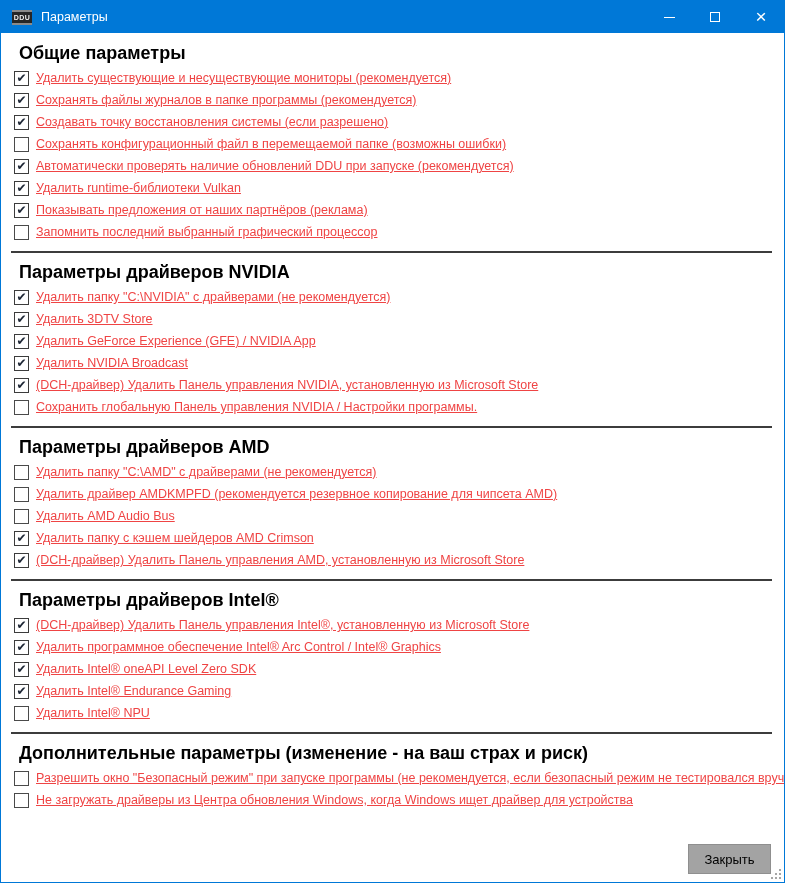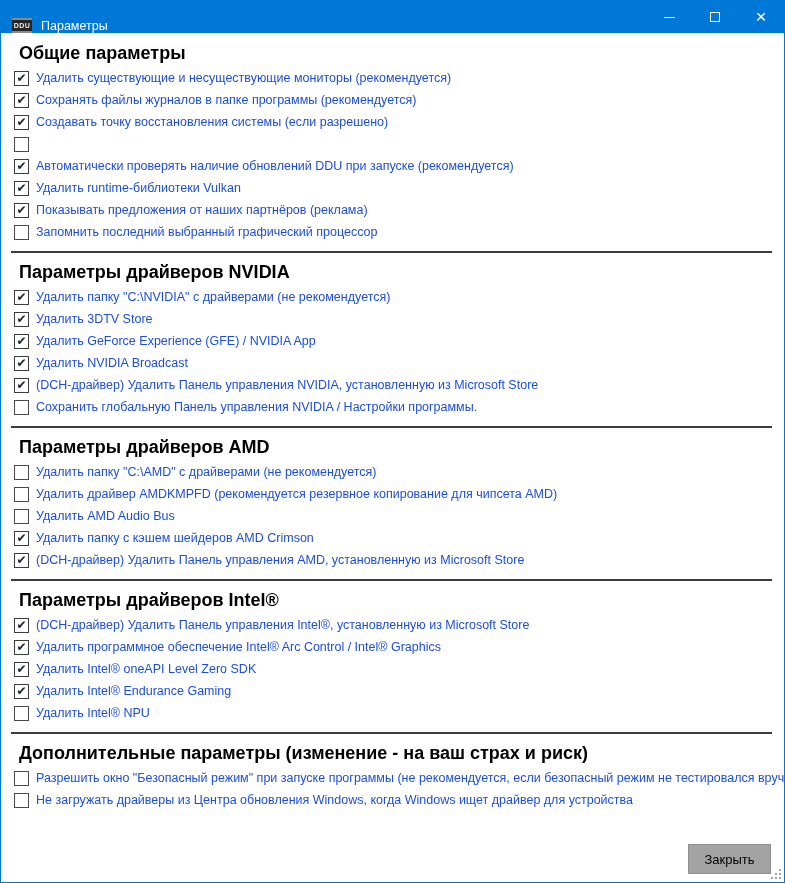--- a/index.html
+++ b/index.html
@@ -13,21 +13,21 @@
     border: 1px solid #0078d7;
     background: #ffffff;
     overflow: hidden;
   }
 
   
   .titlebar {
     height: 32px;
     background: #0078d7;
     display: flex;
-    align-items: flex-end;
+    align-items: center;
     color: #ffffff;
     user-select: none;
   }
   .app-icon {
     width: 20px;
     height: 15px;
     margin-left: 11px;
     background: #262626;
     border-top: 2px solid #8a8a8a;
     border-bottom: 2px solid #8a8a8a;
@@ -92,21 +92,22 @@
     display: flex;
     align-items: center;
     justify-content: center;
     font-size: 12px;
     line-height: 1;
     color: #1b2433;
   }
   .cb.checked { border-color: #3c3c3c; }
   .lbl {
     font-size: 12.5px;
-    color: #1d4ed8;
+    color: #ef4444;
+    text-decoration: underline;
   }
   .sep {
     height: 0;
     border: none;
     border-top: 2px solid #3c3c3c;
     margin: 8px 0 11px -3px;
   }
 
   
   .close-btn {
@@ -176,20 +177,21 @@
     <div class="row">
       <span class="cb checked">✔</span>
       <span class="lbl">Сохранять файлы журналов в папке программы (рекомендуется)</span>
     </div>
     <div class="row">
       <span class="cb checked">✔</span>
       <span class="lbl">Создавать точку восстановления системы (если разрешено)</span>
     </div>
     <div class="row">
       <span class="cb"></span>
+      <span class="lbl">Сохранять конфигурационный файл в перемещаемой папке (возможны ошибки)</span>
     </div>
     <div class="row">
       <span class="cb checked">✔</span>
       <span class="lbl">Автоматически проверять наличие обновлений DDU при запуске (рекомендуется)</span>
     </div>
     <div class="row">
       <span class="cb checked">✔</span>
       <span class="lbl">Удалить runtime-библиотеки Vulkan</span>
     </div>
     <div class="row">

